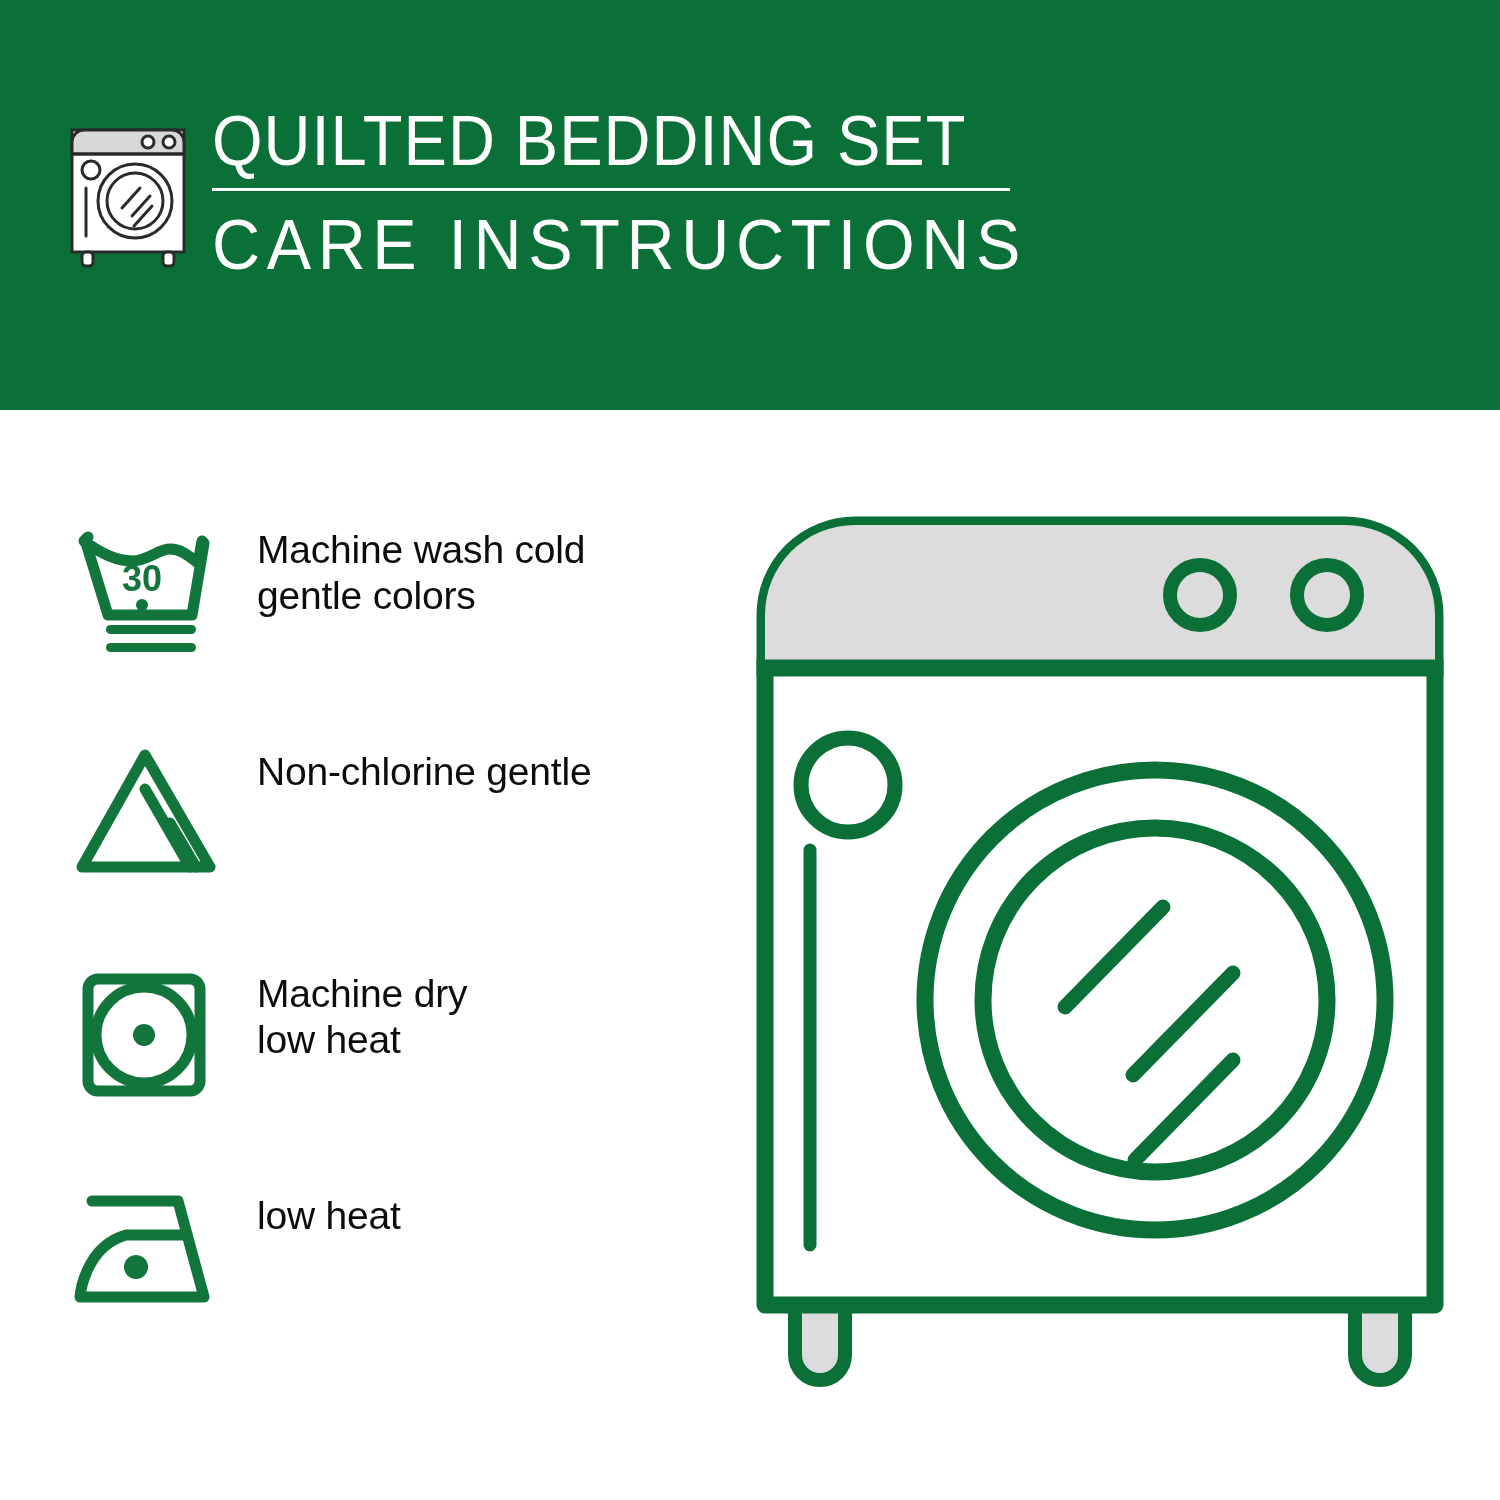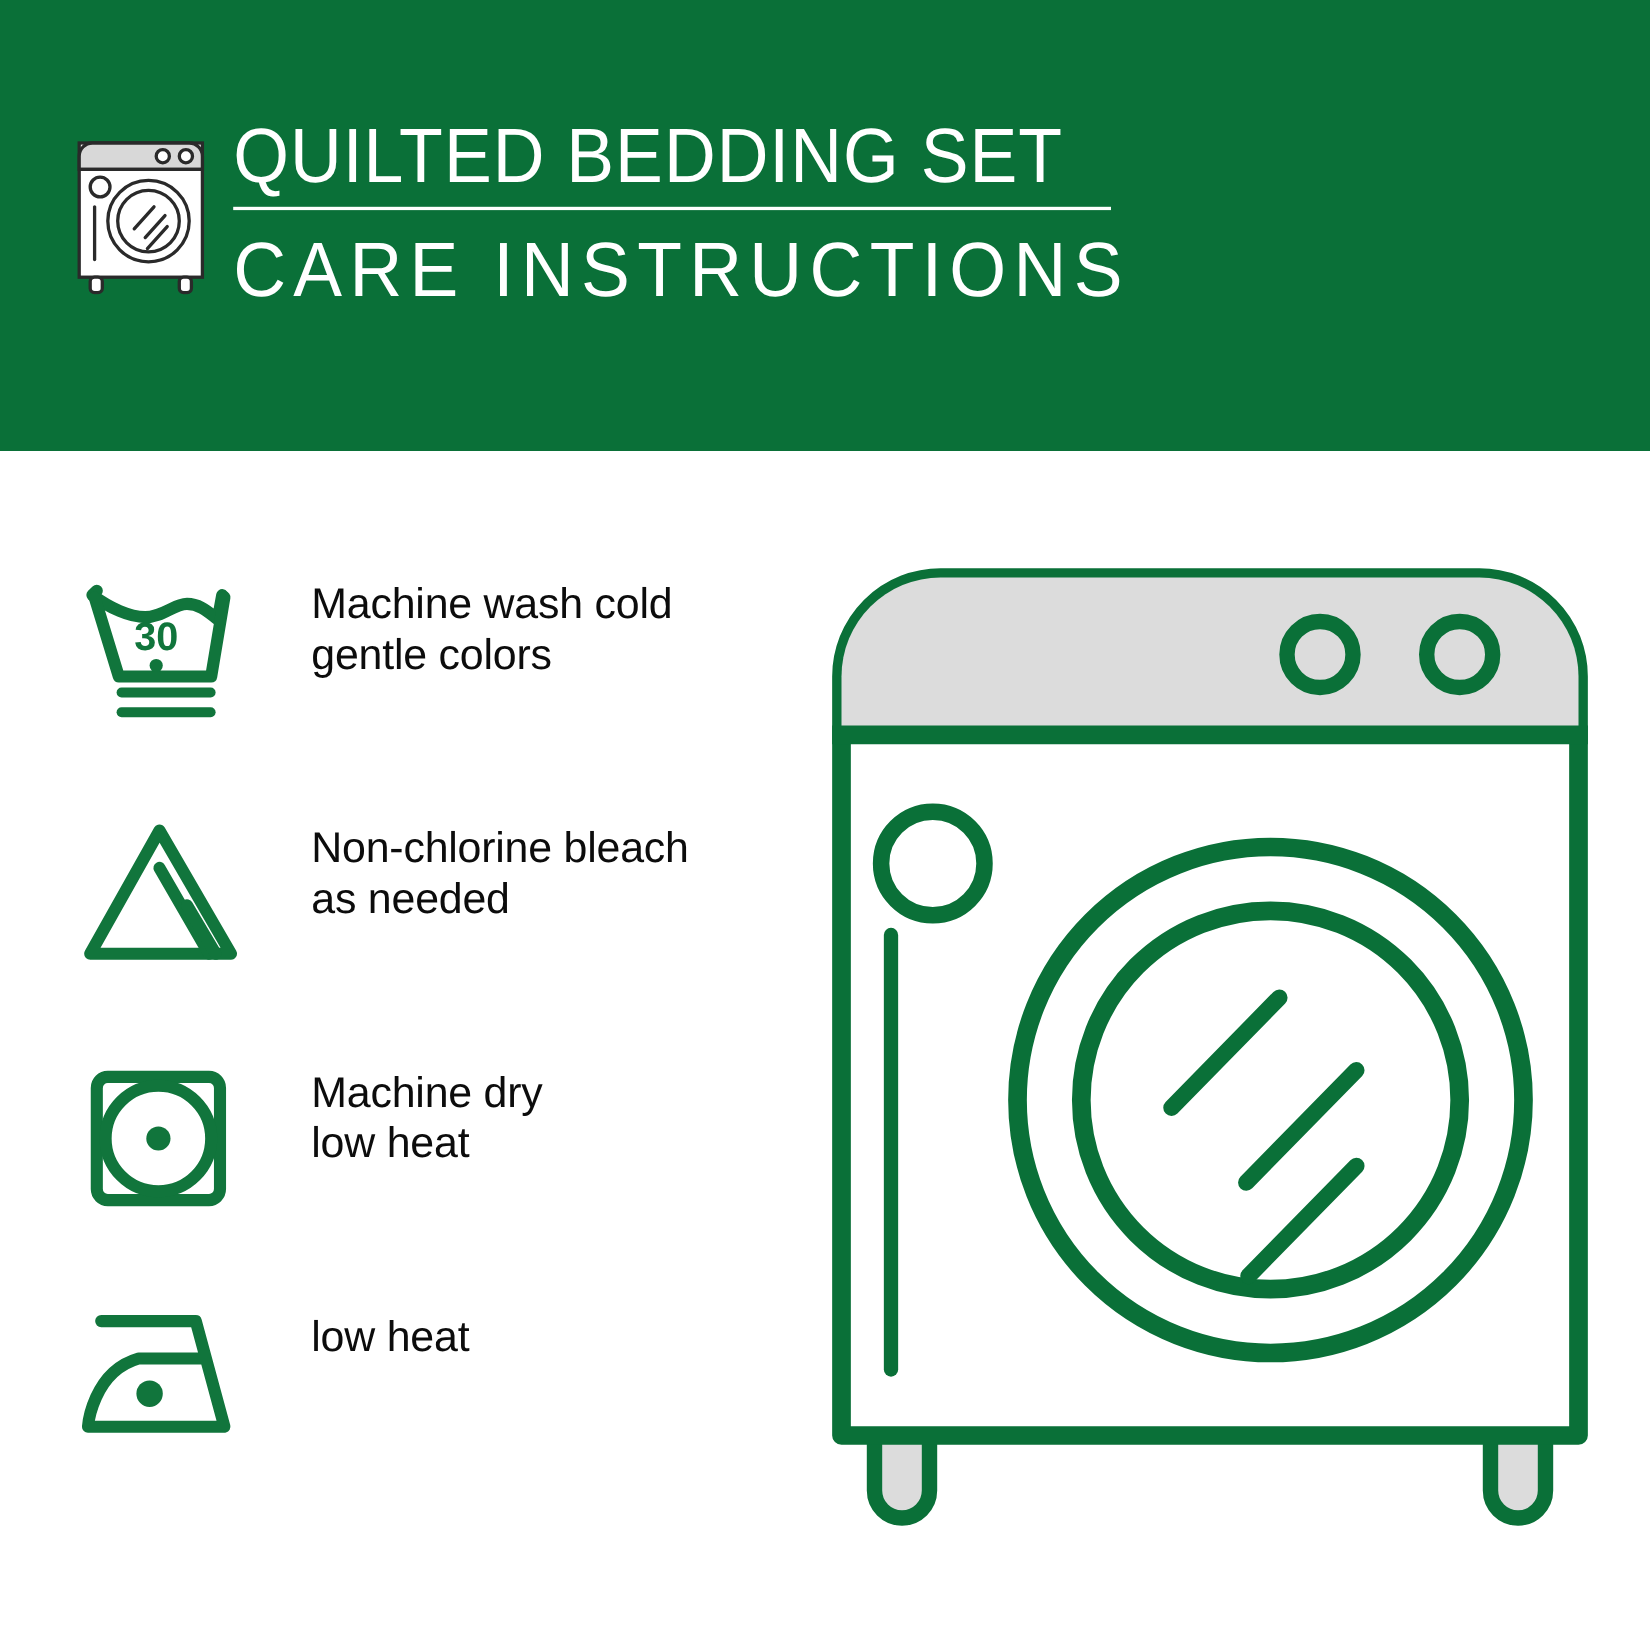--- a/index.html
+++ b/index.html
@@ -93,21 +93,21 @@
     flex: 1 1 auto;
     color: #0c0c0c;
     font-size: 39px;
     line-height: 46px;
     font-weight: 400;
     padding-top: 22px;
     padding-left: 12px;
     letter-spacing: -0.2px;
     font-family: "Liberation Sans", sans-serif;
   }
-  .care-text .ln { display: block; margin-left: 26px; }
+  .care-text .ln { display: block; }
 
   
   .machine {
     position: absolute;
     left: 735px;
     top: 495px;
     width: 720px;
     height: 930px;
   }
 </style>
@@ -175,22 +175,21 @@
     <div class="care-symbol">
       <svg width="170" height="140" viewBox="0 0 170 140" xmlns="http://www.w3.org/2000/svg">
         <g fill="none" stroke="#11753c" stroke-width="11" stroke-linecap="round" stroke-linejoin="round">
           <path d="M75 14 L140 126 L12 126 Z"></path>
           <path d="M75 48 L120 126"></path>
           <path d="M100 82 L126 126"></path>
         </g>
       </svg>
     </div>
     <div class="care-text">
-      <span class="ln">Non-chlorine bleach</span>
-      <span class="ln">as needed</span>
+      <span class="ln">Non-chlorine gentle</span>
     </div>
   </div>
 
   <div class="care-row">
     <div class="care-symbol">
       <svg width="170" height="140" viewBox="0 0 170 140" xmlns="http://www.w3.org/2000/svg">
         <g fill="none" stroke="#11753c" stroke-width="11" stroke-linecap="round" stroke-linejoin="round">
           <rect x="18" y="16" width="112" height="112" rx="10"></rect>
           <circle cx="74" cy="72" r="48"></circle>
         </g>

